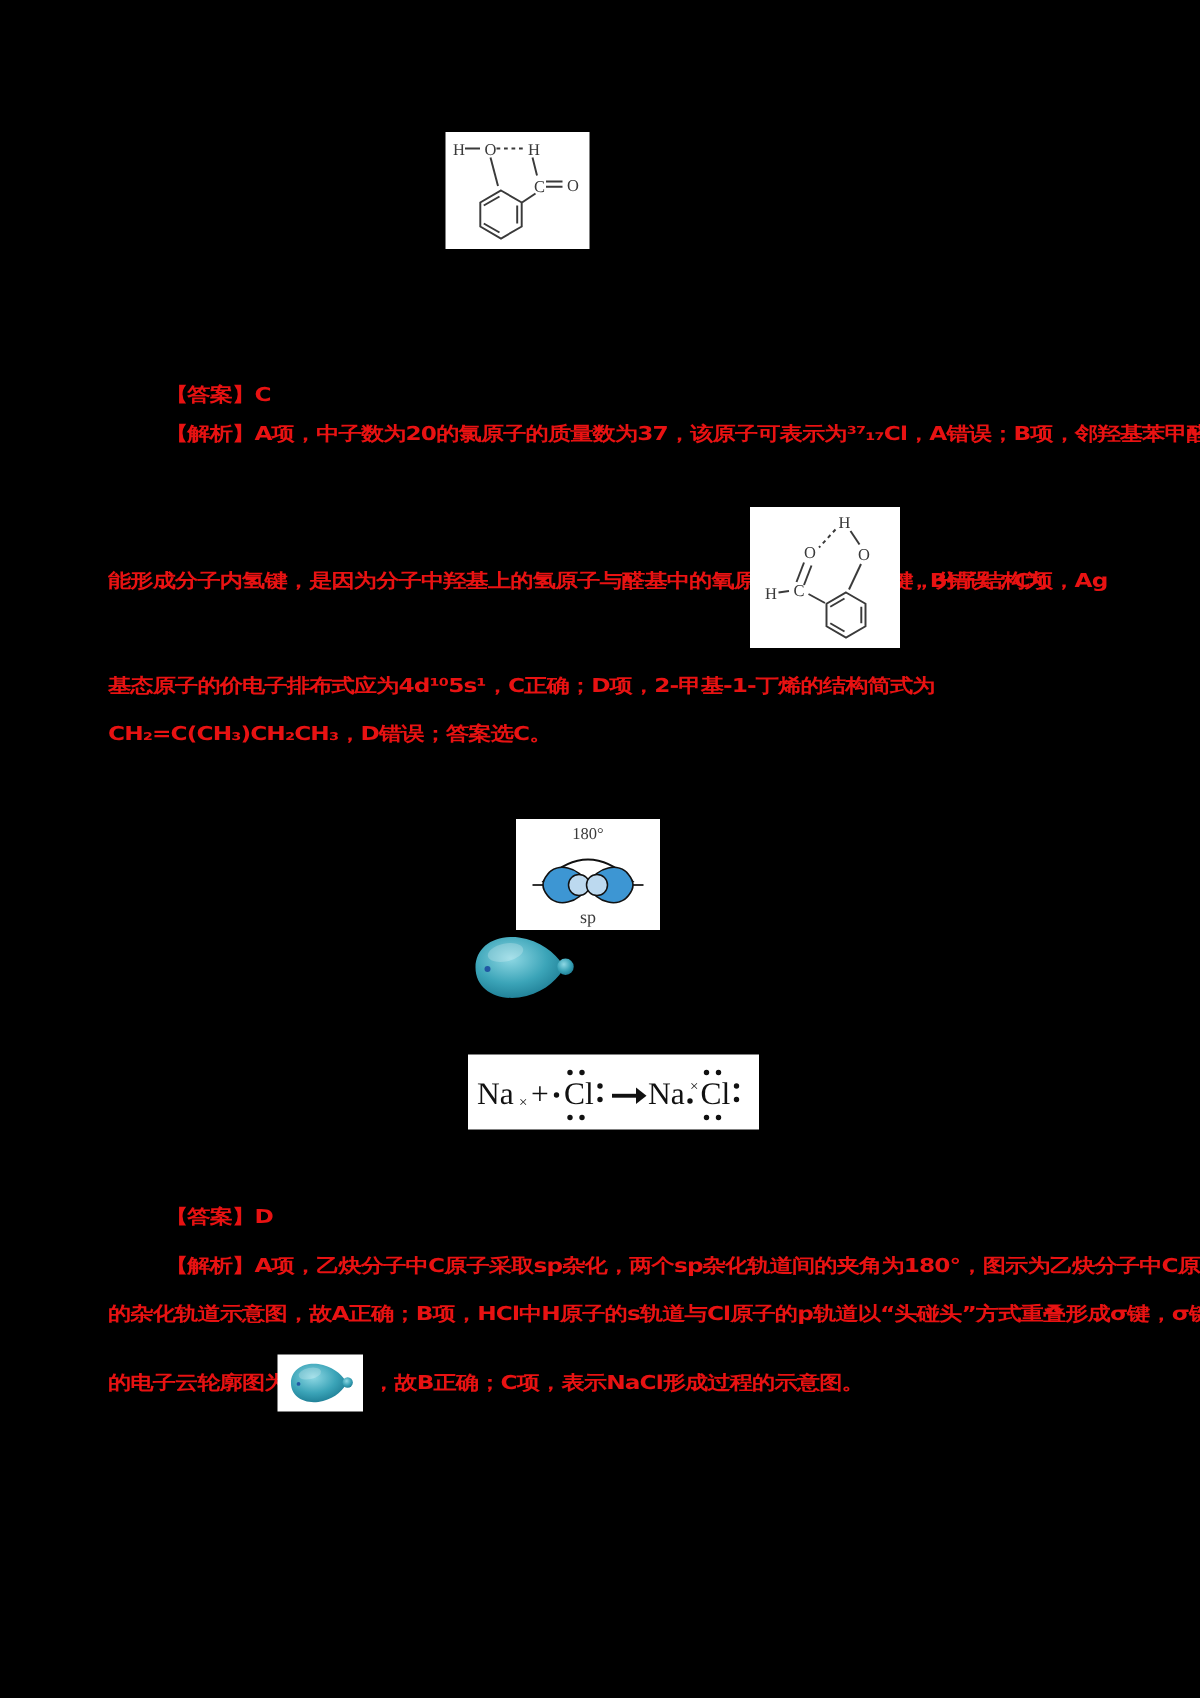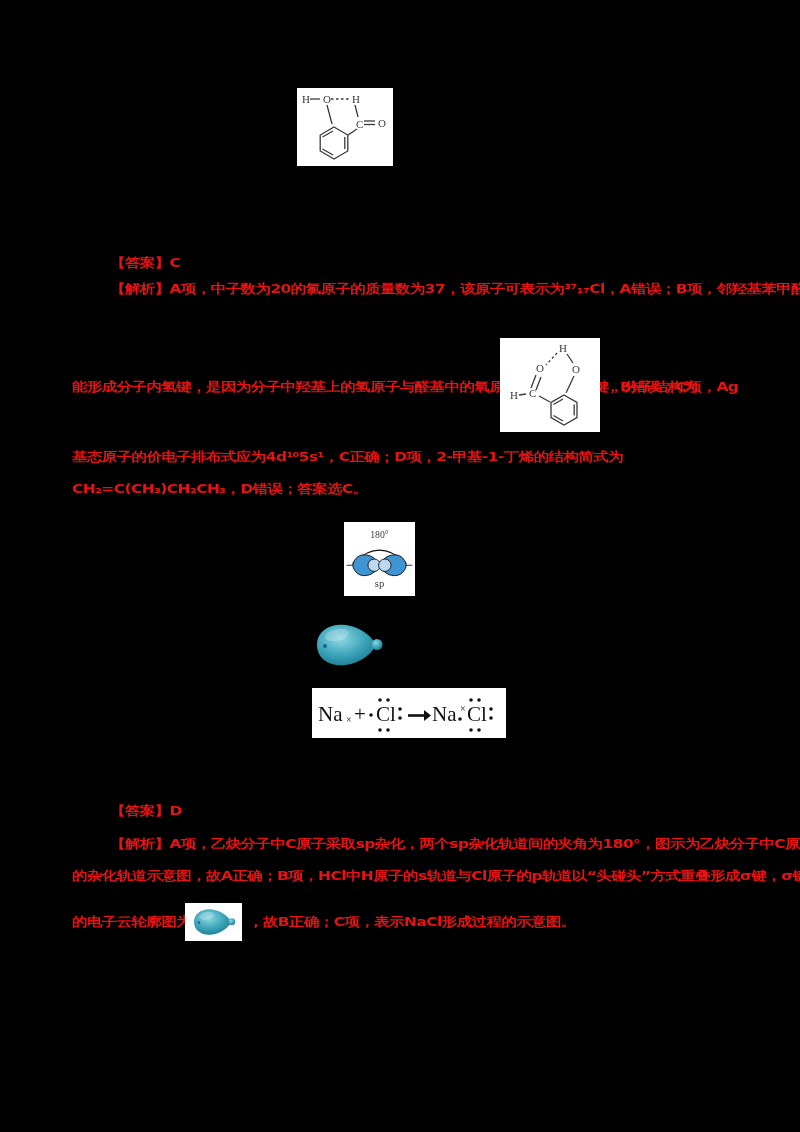--- a/index.html
+++ b/index.html
@@ -69,21 +69,21 @@
       <g font-size="11">
         <text x="59" y="14">H</text>
         <text x="36" y="34">O</text>
         <text x="72" y="35">O</text>
         <text x="29" y="59">C</text>
         <text x="10" y="61">H</text>
       </g>
     </svg>
   </div>
 
-  <div class="figbox" style="left:344px;top:522px;width:71px;height:74px;">
+  <div class="figbox" style="left:344px;top:546px;width:96px;height:74px;">
     <svg width="80" height="74" viewBox="0 0 80 74">
       <text x="40" y="13" font-size="11" text-anchor="middle" fill="#222">180°</text>
       <path d="M12,40 Q40,14 68,40" stroke="#111" stroke-width="1.4" fill="none"></path>
       <polygon points="9,42 17,34 15,43" fill="#111"></polygon>
       <polygon points="71,42 63,34 65,43" fill="#111"></polygon>
       <line x1="3" y1="44" x2="77" y2="44" stroke="#333" stroke-width="1.2"></line>
       <path d="M40,44 C34,31 19,29 13,37 C9,42 9,46 13,51 C19,59 34,57 40,44 Z" fill="#3d96d3" stroke="#111" stroke-width="1.1"></path>
       <path d="M40,44 C46,31 61,29 67,37 C71,42 71,46 67,51 C61,59 46,57 40,44 Z" fill="#3d96d3" stroke="#111" stroke-width="1.1"></path>
       <circle cx="34" cy="44" r="7" fill="#bcd9ef" stroke="#111" stroke-width="1"></circle>
       <circle cx="46" cy="44" r="7" fill="#bcd9ef" stroke="#111" stroke-width="1"></circle>
@@ -100,21 +100,21 @@
           <stop offset="100%" stop-color="#17748c"></stop>
         </radialGradient>
       </defs>
       <path d="M7,27 C7,13 20,5 36,7 C50,9 60,17 65,25 C66,26 66,28 65,29 C60,37 50,45 36,47 C20,49 7,41 7,27 Z" fill="url(#orb1)"></path>
       <circle cx="67" cy="26.5" r="5.5" fill="url(#orb1)"></circle>
       <ellipse cx="27" cy="17" rx="12" ry="6" fill="#ffffff" opacity="0.22" transform="rotate(-12 27 17)"></ellipse>
       <circle cx="15" cy="28" r="2" fill="#1c4ea0" opacity="0.9"></circle>
     </svg>
   </div>
 
-  <div class="figbox lewis" style="left:312px;top:688px;width:194px;height:50px;">
+  <div class="figbox lewis" style="left:312px;top:703px;width:194px;height:50px;">
     <svg width="194" height="50" viewBox="0 0 194 50">
       <g font-size="21">
         <text x="6" y="33">Na</text>
         <text x="34" y="35" font-size="10">×</text>
         <text x="42" y="33">+</text>
         <text x="64" y="33">Cl</text>
         <text x="120" y="33">Na</text>
         <text x="148" y="24" font-size="10">×</text>
         <text x="155" y="33">Cl</text>
       </g>

